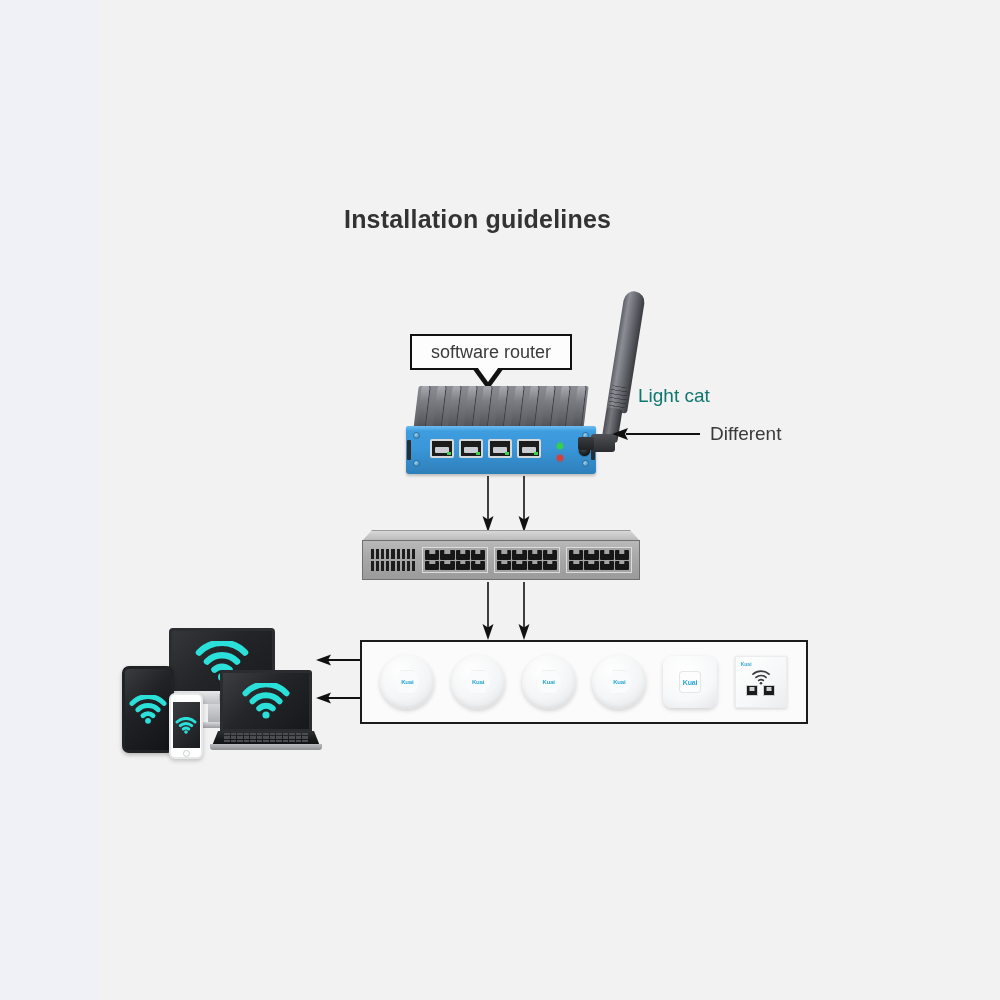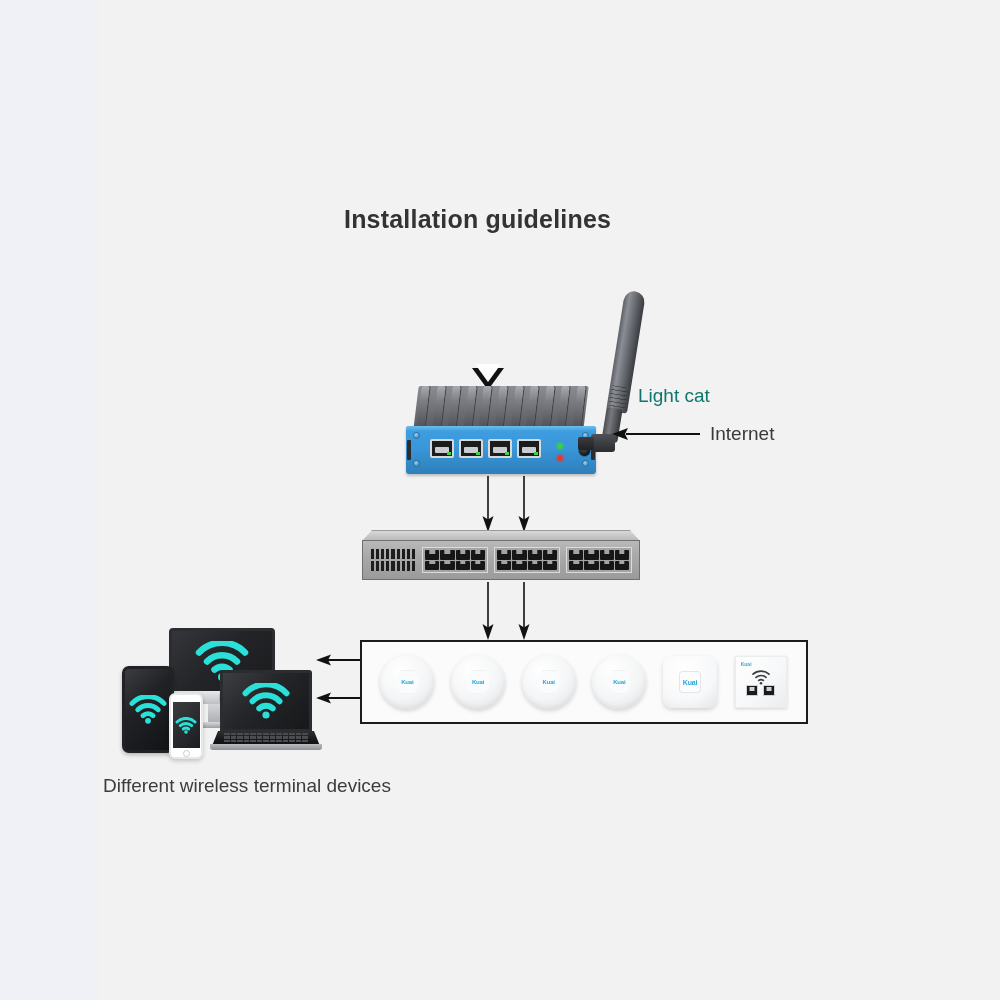--- a/index.html
+++ b/index.html
@@ -573,20 +573,23 @@
 </style>
 </head>
 <body>
 
 <div id="page">
 
   <div id="left-band"></div>
 
   <div id="title">Installation guidelines</div>
 
+  <div id="callout">
+    <span id="callout-label">software router</span>
+  </div>
   <div class="callout-tail">
     <div class="outer"></div>
     <div class="inner"></div>
   </div>
 
   <div id="router">
     <div id="router-heatsink"></div>
     <div id="router-fins">
       <i class="fin"></i>
         <i class="fin"></i>
@@ -629,21 +632,21 @@
 
   <div id="antenna">
     <div id="antenna-rod"></div>
     <div id="antenna-rings"></div>
     <div id="antenna-neck"></div>
     <div id="antenna-hinge"></div>
     <div id="antenna-base"></div>
   </div>
 
   <div id="light-cat-label">Light cat</div>
-  <div id="internet-label">Internet</div>
+  <div id="internet-label">Different</div>
   <svg id="internet-arrow" class="arrow-svg" width="88" height="14" viewBox="0 0 88 14">
     <line x1="88" y1="7" x2="14" y2="7" stroke="#111" stroke-width="2"></line>
     <polygon points="0,7 16,1 13,7 16,13" fill="#111"></polygon>
   </svg>
 
   <svg class="arrow-svg" style="left:481px; top:476px;" width="14" height="56" viewBox="0 0 14 56">
     <line x1="7" y1="0" x2="7" y2="44" stroke="#111" stroke-width="1.6"></line>
     <polygon points="7,56 1.5,40 7,43.5 12.5,40" fill="#111"></polygon>
   </svg>
   <svg class="arrow-svg" style="left:517px; top:476px;" width="14" height="56" viewBox="0 0 14 56">
@@ -872,15 +875,14 @@
           <i></i>
           <i></i>
           <i></i>
           <i></i>
       </div>
       <div id="laptop-shadow"></div>
     </div>
 
   </div>
 
-  <div id="caption">Different wireless terminal devices</div>
 
 </div>
 
 </body></html>

